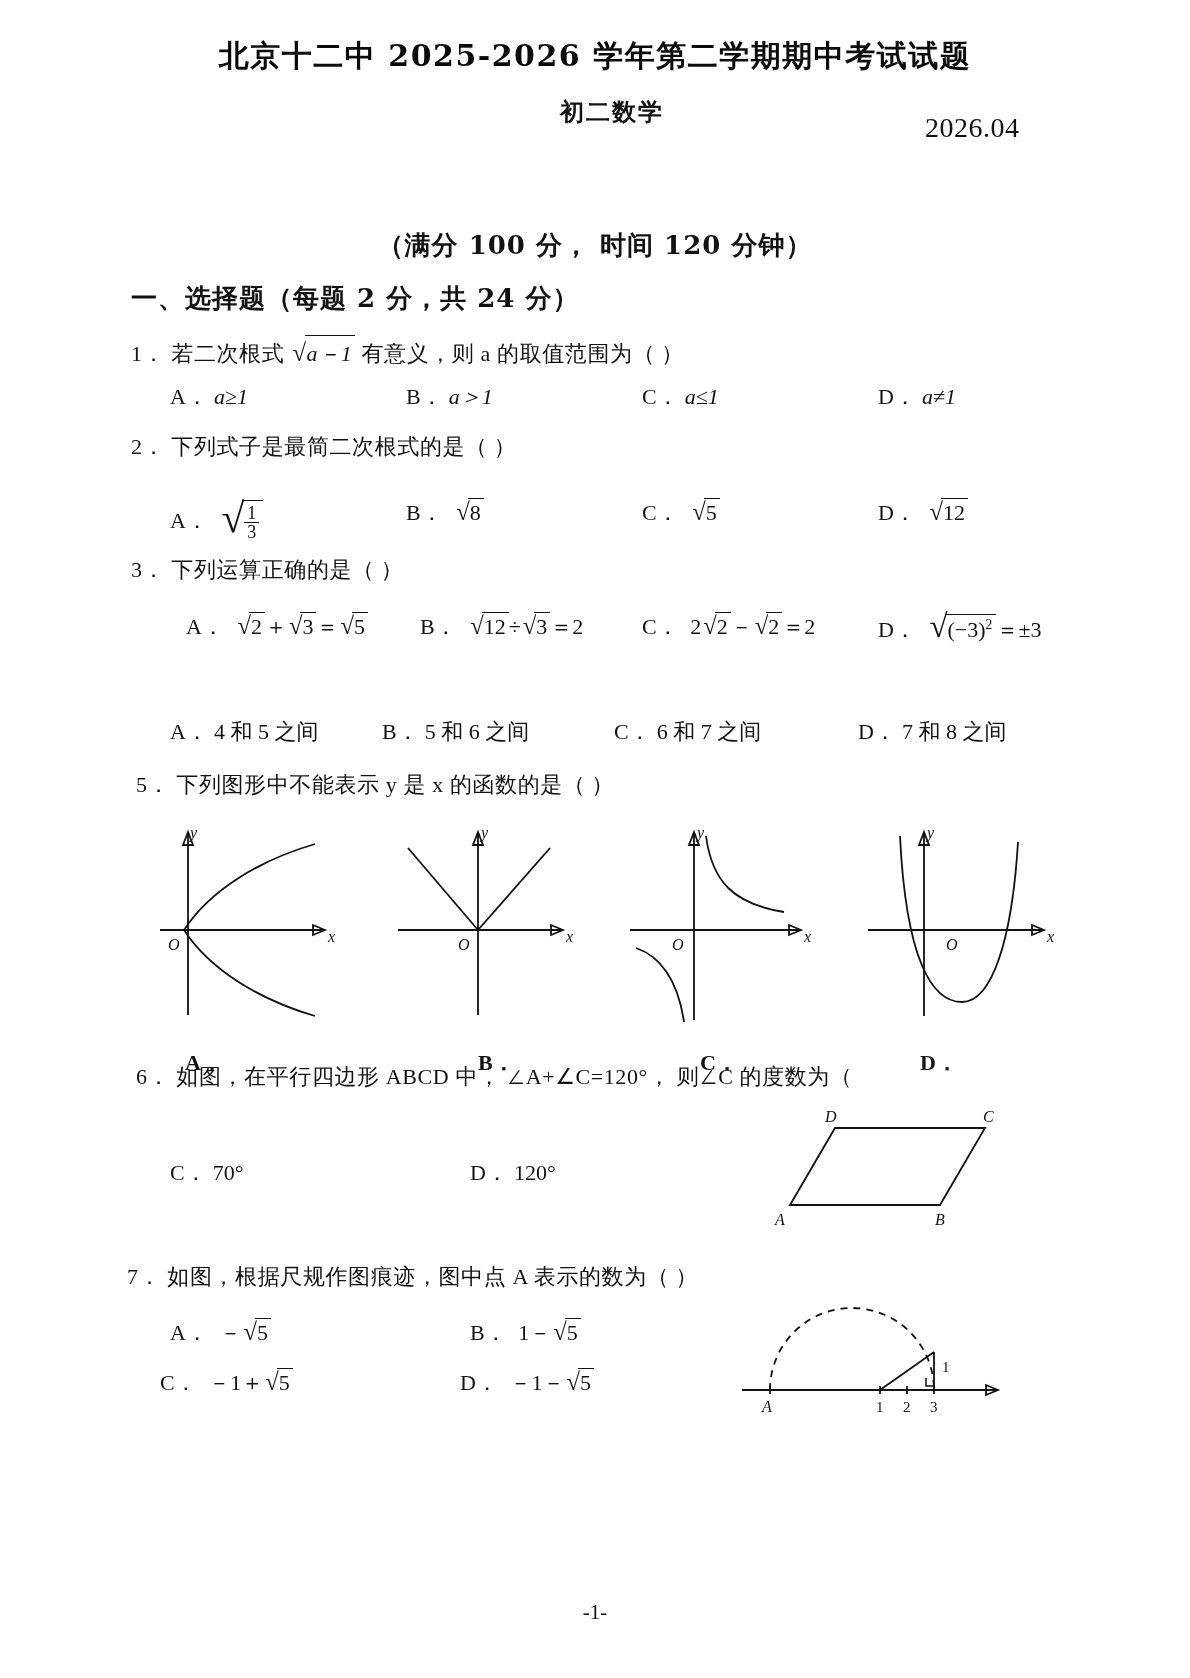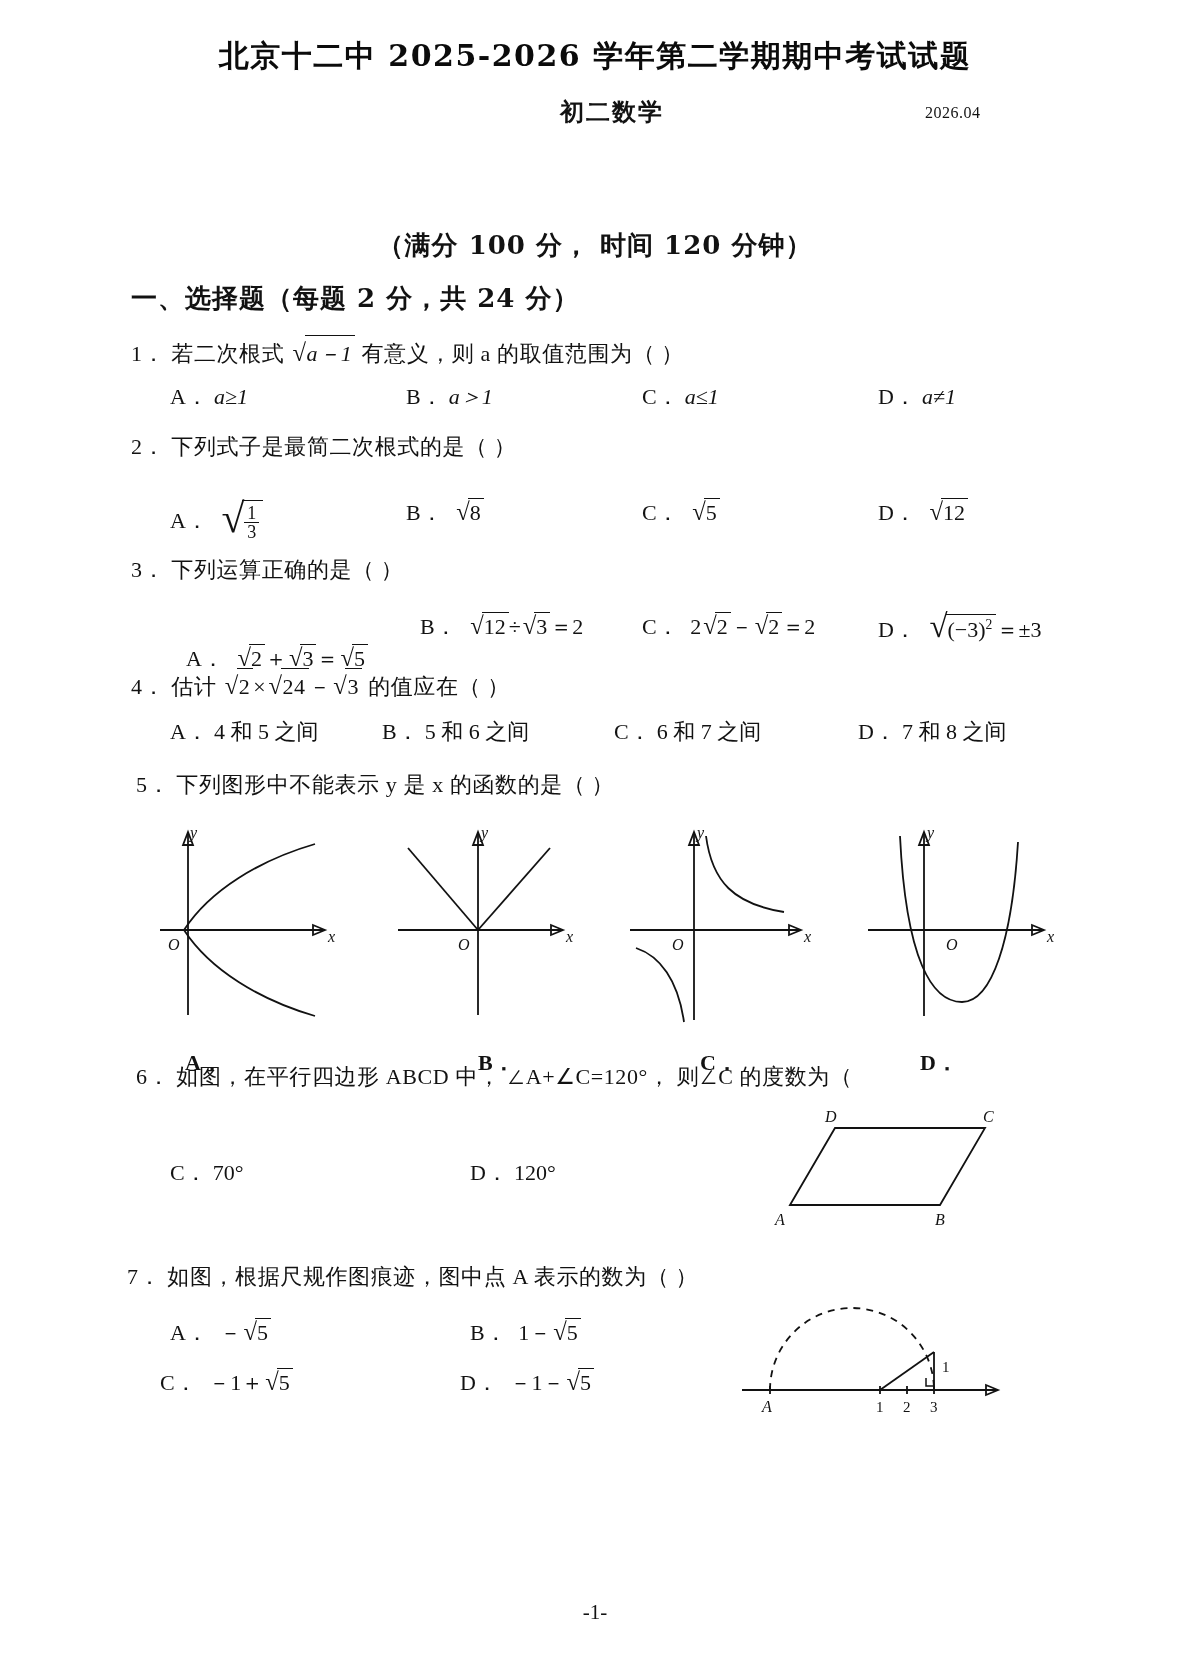--- a/index.html
+++ b/index.html
@@ -46,22 +46,22 @@
     left: 560px;
     top: 0;
     font-family: "DejaVu Serif", serif;
     font-weight: bold;
     font-size: 24px;
     letter-spacing: 2px;
   }
   .doc-date {
     position: absolute;
     left: 925px;
-    top: 8px;
-    font-size: 16px;
+    top: 16px;
+    font-size: 28px;
     font-family: "Liberation Serif", serif;
     letter-spacing: 0.5px;
   }
   .exam-info {
     position: absolute;
     top: 228px;
     left: 0;
     width: 1190px;
     text-align: center;
     font-size: 26px;
@@ -248,46 +248,38 @@
     </span>
   </div>
 
   <div class="q" style="top:553px; left:131px;">
     <span class="q-stem">
       <span>3．</span>
       <span>下列运算正确的是（      ）</span>
     </span>
   </div>
   <div class="opt-row" style="top:608px; left:186px; height:46px;">
-    <span class="opt" style="left:0px; top:4px;margin-top:32px;">
+    <span class="opt" style="left:0px; top:4px;">
       <span class="lbl">A．</span>
       <span class="sqrt"><span class="rad">√</span><span class="bar">2</span></span><span>＋</span><span class="sqrt"><span class="rad">√</span><span class="bar">3</span></span><span>＝</span><span class="sqrt"><span class="rad">√</span><span class="bar">5</span></span>
     </span>
     <span class="opt" style="left:234px; top:4px;">
       <span class="lbl">B．</span>
       <span class="sqrt"><span class="rad">√</span><span class="bar">12</span></span><span>÷</span><span class="sqrt"><span class="rad">√</span><span class="bar">3</span></span><span>＝2</span>
     </span>
     <span class="opt" style="left:456px; top:4px;">
       <span class="lbl">C．</span>
       <span>2</span><span class="sqrt"><span class="rad">√</span><span class="bar">2</span></span><span>－</span><span class="sqrt"><span class="rad">√</span><span class="bar">2</span></span><span>＝2</span>
     </span>
     <span class="opt" style="left:692px; top:0px;">
       <span class="lbl">D．</span>
       <span class="sqrt"><span class="rad" style="font-size:1.5em;">√</span><span class="bar" style="padding:2px 4px 0 2px;">(−3)<sup class="exp">2</sup></span></span><span>＝±3</span>
     </span>
   </div>
 
-  <div class="q" style="top:668px; left:131px;">
-    <span class="q-stem">
-      <span>4．</span>
-      <span>估计</span>
-      <span class="sqrt"><span class="rad">√</span><span class="bar">2</span></span><span>×</span><span class="sqrt"><span class="rad">√</span><span class="bar">24</span></span><span>－</span><span class="sqrt"><span class="rad">√</span><span class="bar">3</span></span>
-      <span>的值应在（      ）</span>
-    </span>
-  </div>
   <div class="opt-row" style="top:717px; left:170px;">
     <span class="opt" style="left:0px;"><span class="lbl">A．</span><span>4 和 5 之间</span></span>
     <span class="opt" style="left:212px;"><span class="lbl">B．</span><span>5 和 6 之间</span></span>
     <span class="opt" style="left:444px;"><span class="lbl">C．</span><span>6 和 7 之间</span></span>
     <span class="opt" style="left:676px;margin-left:12px;"><span class="lbl">D．</span><span>7 和 8 之间</span></span>
   </div>
 
   <div class="q" style="top:768px; left:136px;">
     <span class="q-stem">
       <span>5．</span>

